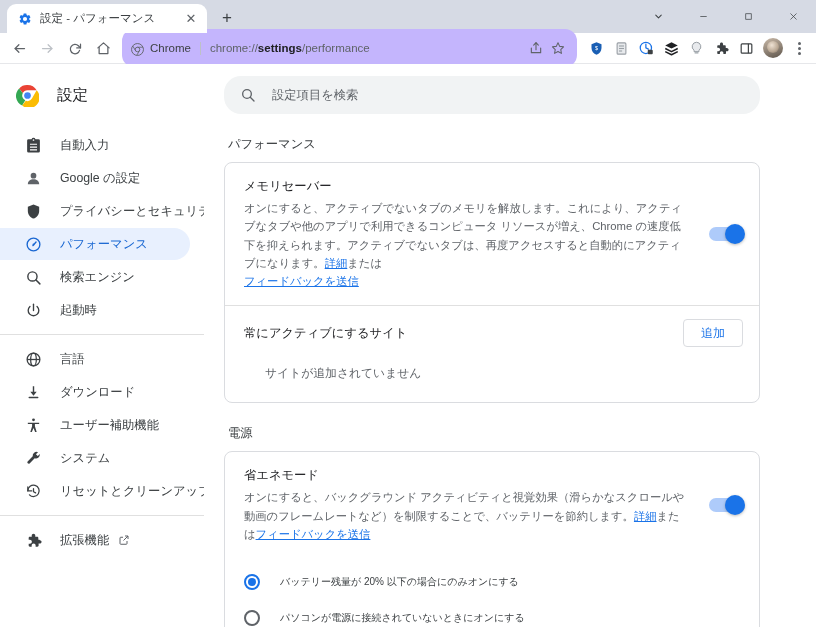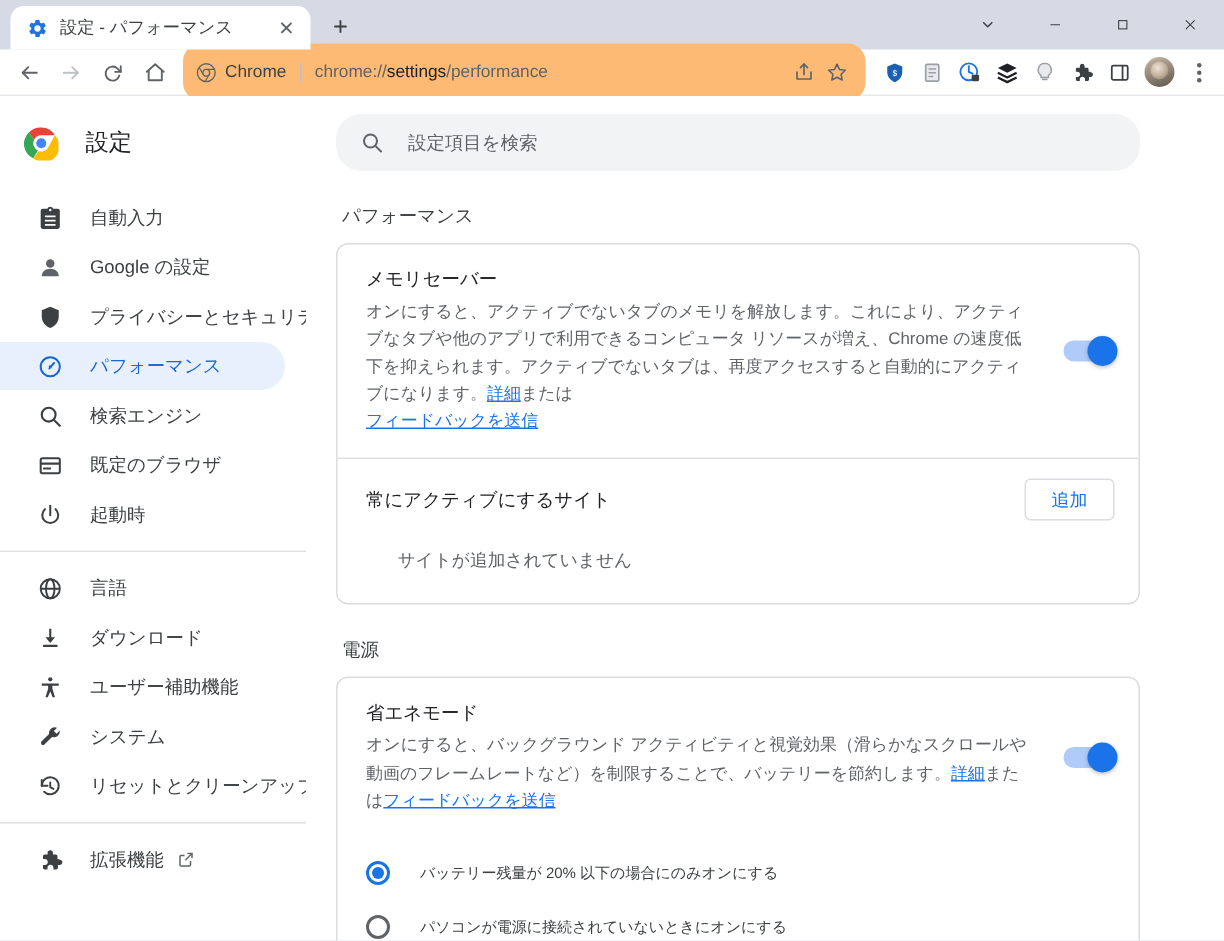--- a/index.html
+++ b/index.html
@@ -69,31 +69,31 @@
   }
   .navbtn {
     width: 26px; height: 26px; flex: 0 0 26px;
     display: flex; align-items: center; justify-content: center;
     color: #5f6368; margin-right: 2px;
   }
   .navbtn.disabled { color: #bdc1c6; }
   .navbtn svg { width: 15px; height: 15px; }
   .omnibox {
     flex: 1; height: 38px;
-    background: #fdba74; border-radius: 12px;
+    background: #c4b5fd; border-radius: 12px;
     display: flex; align-items: center;
     padding: 0 8px 0 9px;
     margin: 0 6px 0 4px;
     min-width: 0;
   }
   .omni-chrome-icon { width: 13px; height: 13px; flex: 0 0 13px; margin-right: 6px; }
   .omni-chip { font-size: 11.5px; color: #3c4043; white-space: nowrap; }
   .omni-sep { width: 1px; height: 13px; background: #bdc1c6; margin: 0 9px; flex: 0 0 1px; }
   .omni-url { font-size: 11.5px; color: #5f6368; white-space: nowrap; overflow: hidden; }
-  .omni-url b { color: #202124; font-weight: 400; text-align: center; }
+  .omni-url b { color: #202124; font-weight: 700; text-align: center; }
   .omni-right { display: flex; align-items: center; margin-left: auto; padding-left: 6px; }
   .omni-ico { width: 22px; height: 22px; display: flex; align-items: center; justify-content: center; color: #5f6368; }
   .omni-ico svg { width: 14px; height: 14px; }
   .tb-ico {
     width: 24px; height: 24px; flex: 0 0 24px;
     display: flex; align-items: center; justify-content: center;
     color: #5f6368; margin-left: 1px;
   }
   .tb-ico svg { width: 15px; height: 15px; }
   .avatar {
@@ -439,30 +439,20 @@
         <span class="nav-label">パフォーマンス</span>
       </div>
       <div class="nav-item">
         <span class="nav-icon">
             <svg viewBox="0 0 24 24" fill="none" stroke="#3c4043" stroke-width="2">
               <circle cx="10.5" cy="10.5" r="6.5"></circle>
               <line x1="15.5" y1="15.5" x2="21" y2="21" stroke-linecap="round"></line>
             </svg>
           </span>
         <span class="nav-label">検索エンジン</span>
-      </div>
-      <div class="nav-item">
-        <span class="nav-icon">
-            <svg viewBox="0 0 24 24" fill="none" stroke="#3c4043" stroke-width="1.9">
-              <rect x="3" y="5" width="18" height="14" rx="1.6"></rect>
-              <line x1="3" y1="10" x2="21" y2="10"></line>
-              <line x1="6" y1="14.5" x2="12" y2="14.5" stroke-linecap="round"></line>
-            </svg>
-          </span>
-        <span class="nav-label">既定のブラウザ</span>
       </div>
       <div class="nav-item">
         <span class="nav-icon">
             <svg viewBox="0 0 24 24" fill="none" stroke="#3c4043" stroke-width="1.9" stroke-linecap="round">
               <path d="M12 3v9"></path>
               <path d="M7 6.3a7.5 7.5 0 1 0 10 0"></path>
             </svg>
           </span>
         <span class="nav-label">起動時</span>
       </div>

